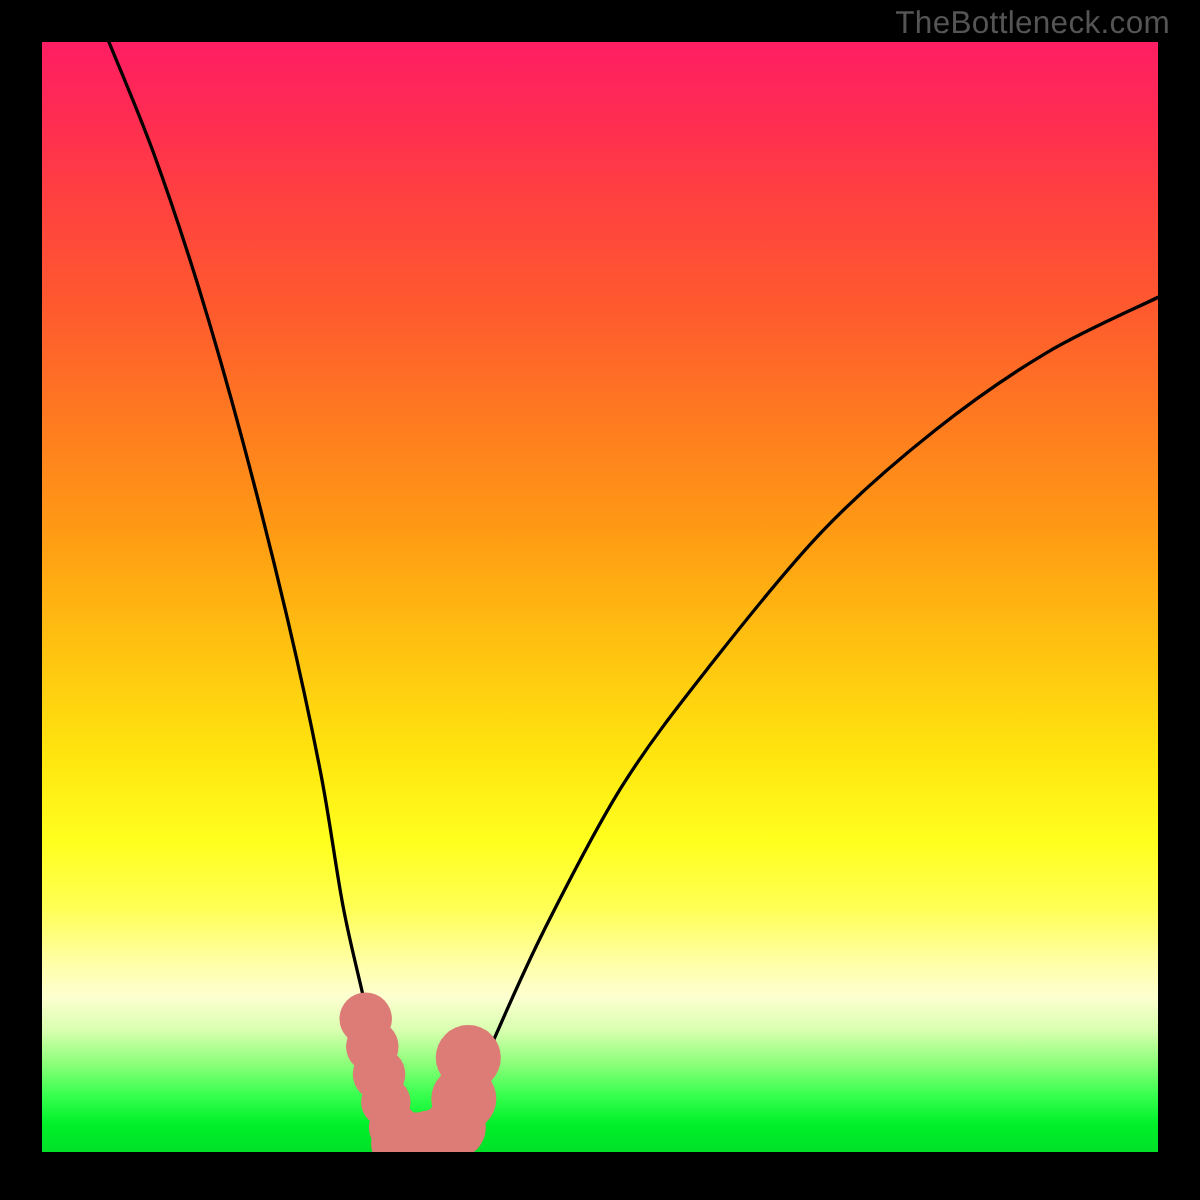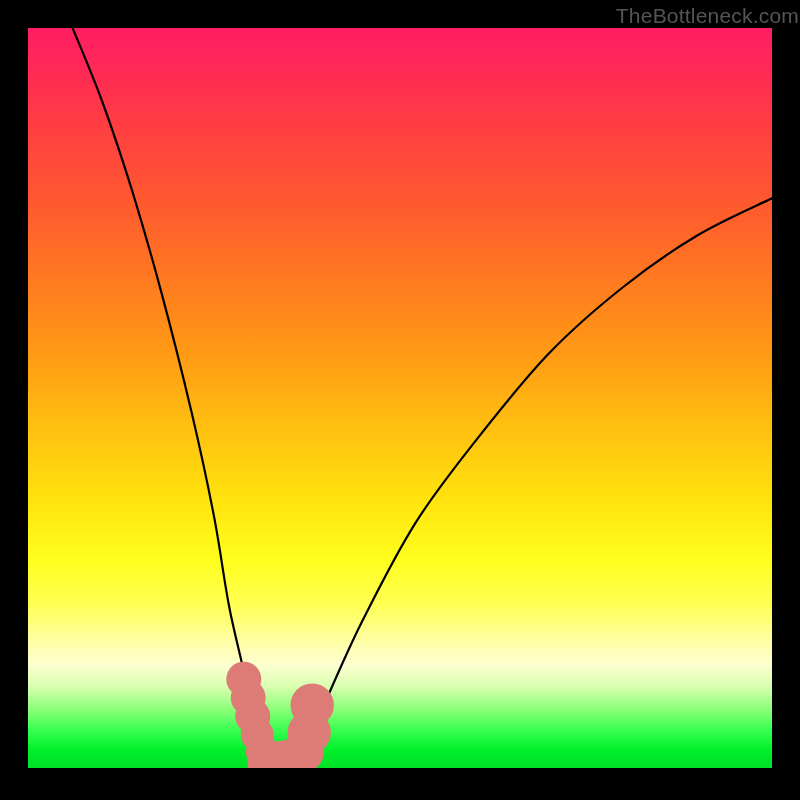--- a/index.html
+++ b/index.html
@@ -55,21 +55,21 @@
   }
   svg.curve {
     position: absolute;
     left: 0; top: 0;
     width: 744px;
     height: 740px;
   }
   .watermark {
     position: absolute;
     top: 4px;
-    right: 1px;
+    right: 20px;
     color: #555;
     font-size: 21px;
     font-weight: 500;
     letter-spacing: 0.2px;
   }
 </style>
 </head>
 <body>
 
 <div class="stage">

